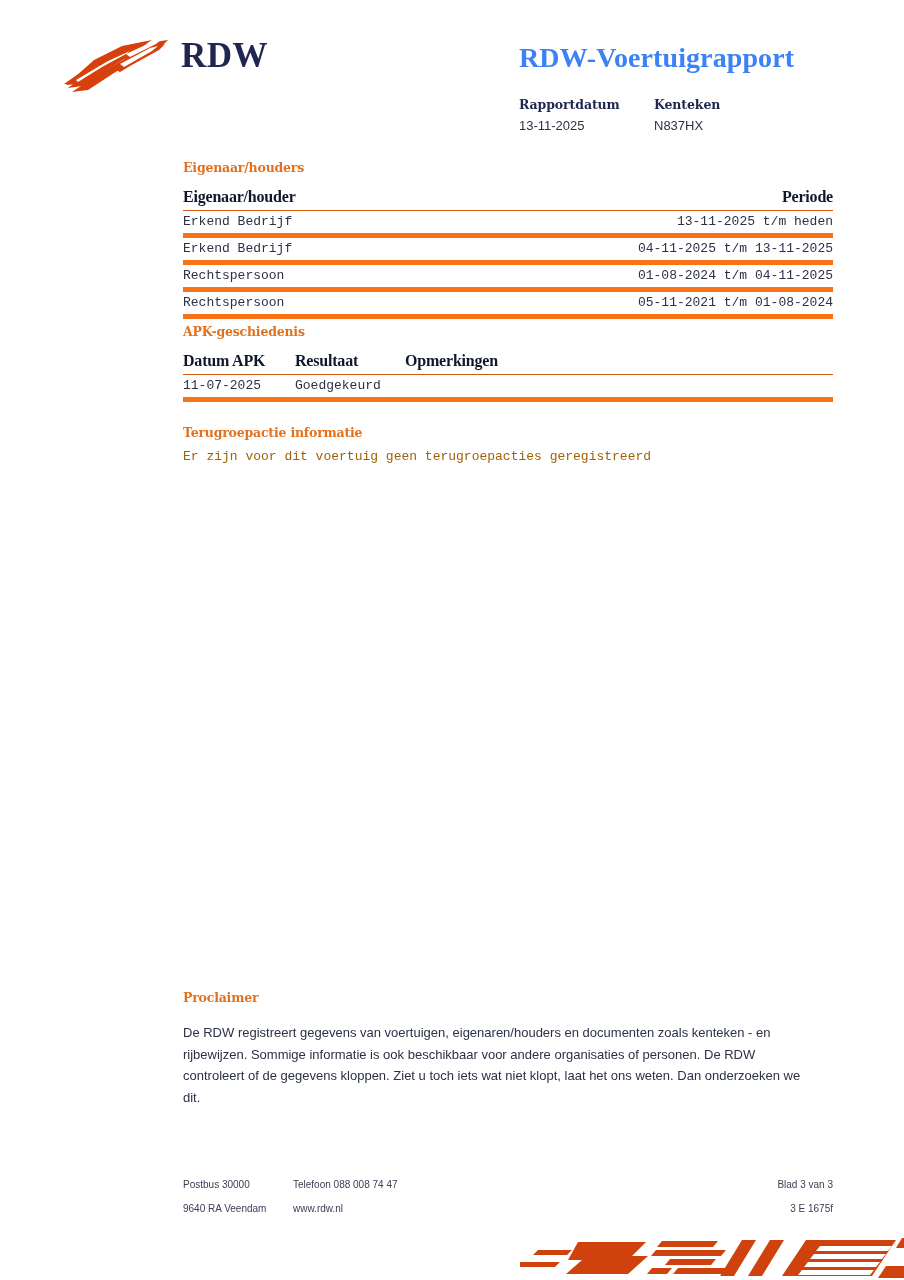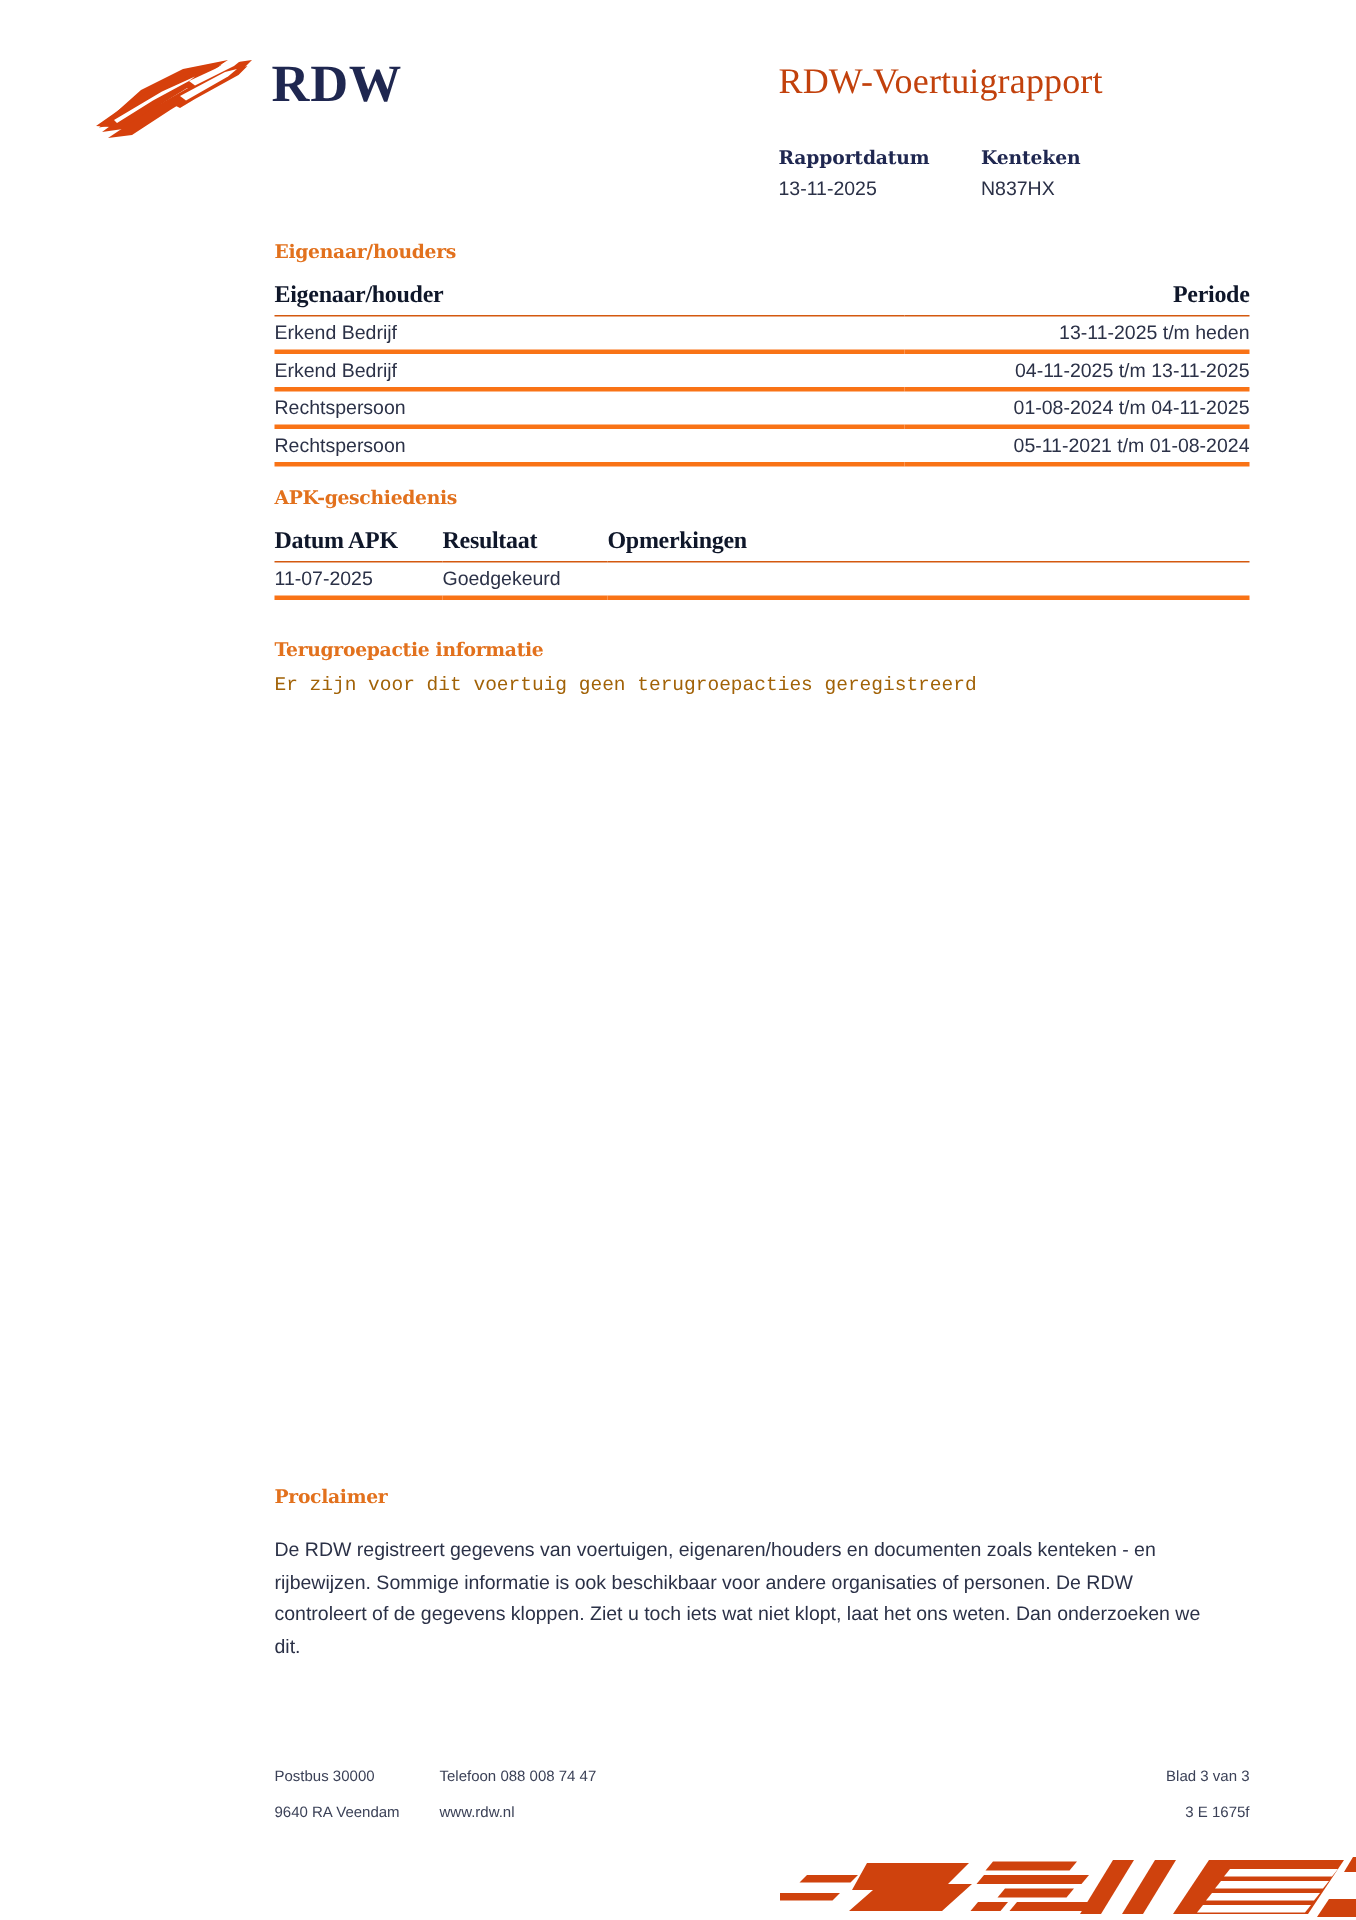--- a/index.html
+++ b/index.html
@@ -55,23 +55,23 @@
     letter-spacing: 0.5px;
     color: #1f2750;
     line-height: 40px;
   }
 
   .report-title {
     position: absolute;
     left: 499px;
     top: 42px;
     font-family: "Liberation Serif", serif;
-    font-size: 24px;
-    font-weight: 400;
-    color: #c2410c;
+    font-size: 28px;
+    font-weight: 700;
+    color: #3b82f6;
     letter-spacing: 0.1px;
     white-space: nowrap;
   }
 
   .meta {
     position: absolute;
     left: 499px;
     top: 97px;
     display: flex;
     gap: 0px;
@@ -121,26 +121,26 @@
     padding: 4px 0 4px 0;
     border-bottom: 1.4px solid #d4590f;
     letter-spacing: -0.2px;
     vertical-align: bottom;
   }
   table.rdw-table th.right,
   table.rdw-table td.right {
     text-align: right;
   }
   table.rdw-table td {
-    font-family: Liberation Sans, sans-serif;
+    font-family: Liberation Mono, monospace;
     font-size: 13px;
     font-weight: 400;
     color: #2b3147;
     padding: 3px 0 4px 0;
-    border-bottom: 3px solid #f97316;
+    border-bottom: 5px solid #f97316;
     line-height: 15px;
     white-space: nowrap;
   }
 
   .owner-section { position: absolute; left: 163px; top: 160px; width: 650px; }
   .owner-section .section-title { margin-bottom: 9px; }
 
   .apk-section { position: absolute; left: 163px; top: 324px; width: 650px; }
   .apk-section .section-title { margin-bottom: 9px; }
 

